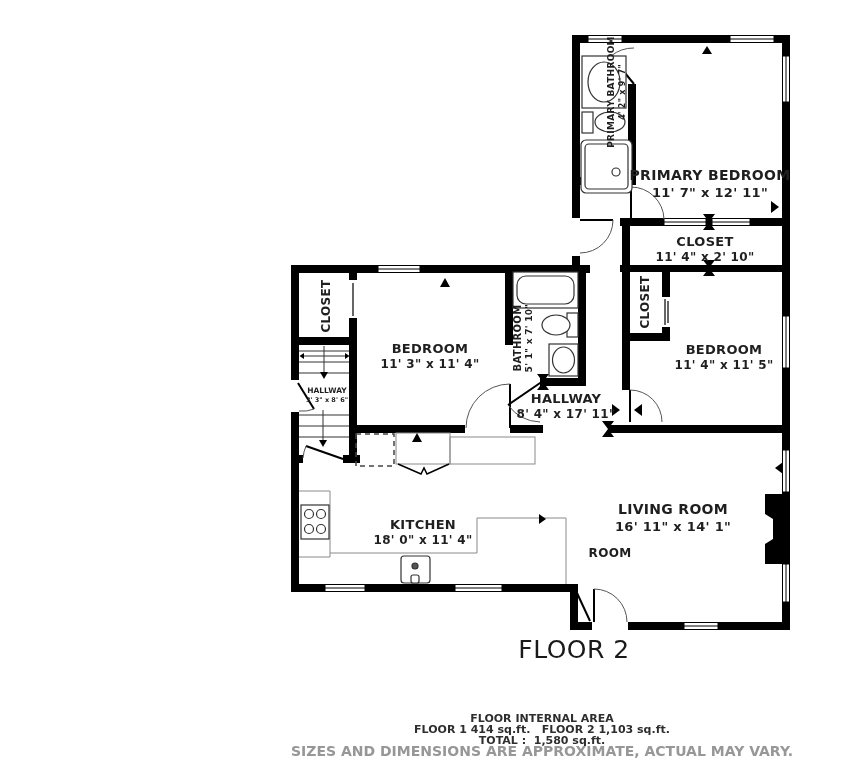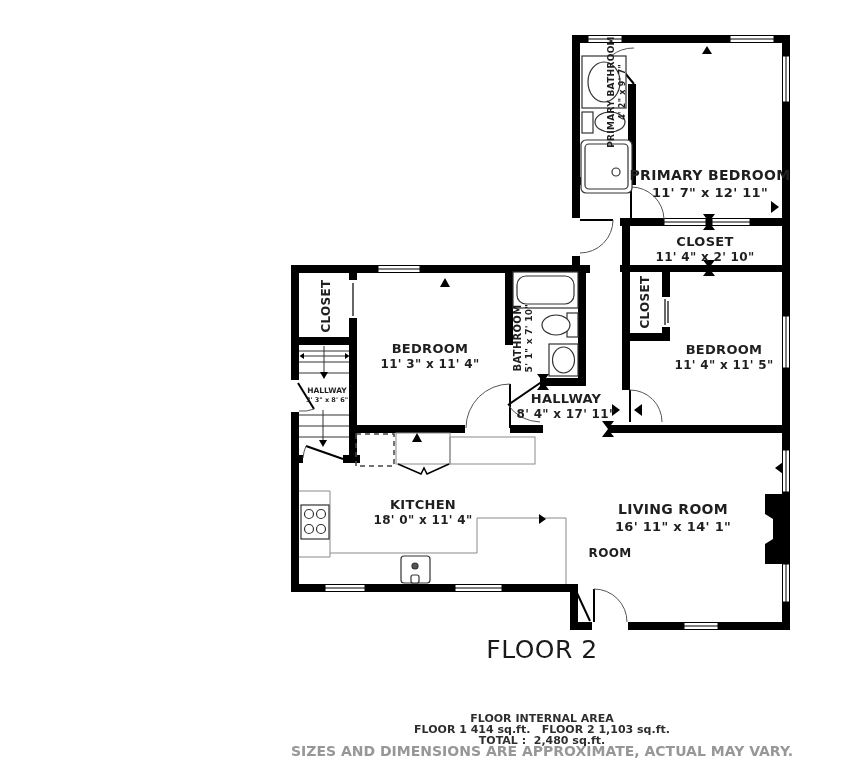--- a/index.html
+++ b/index.html
@@ -15,21 +15,21 @@
   }
   .lbl.vert{transform:translate(-50%,-50%) rotate(-90deg);}
   .room-name{font-weight:700;}
   .room-dims{font-weight:700;}
   .sz14 .room-name{font-size:14px;} .sz14 .room-dims{font-size:13px;}
   .sz13 .room-name{font-size:13px;} .sz13 .room-dims{font-size:12px;}
   .sz12 .room-name{font-size:12px;}
   .sz10 .room-name{font-size:10px;} .sz10 .room-dims{font-size:9px;}
   .sz9  .room-name{font-size:9px;}  .sz9  .room-dims{font-size:8px;}
   .sz7  .room-name{font-size:7.5px;letter-spacing:0;} .sz7 .room-dims{font-size:6.5px;letter-spacing:0;}
-  #floor-label{font-size:25px;font-weight:400;color:#1a1a1a;letter-spacing:0.5px;}
+  #floor-label{font-size:25px;font-weight:400;color:#1a1a1a;letter-spacing:0.5px;margin-left:32px;}
   .footer-line{font-size:11px;font-weight:700;color:#2e2e2e;white-space:pre;letter-spacing:0;}
   .footer-line.gray{font-weight:700;color:#979797;font-size:14px;}
 </style>
 </head>
 <body>
 
 <div id="stage">
 
 <svg id="plan-svg" width="862" height="768" viewBox="0 0 862 768">
 
@@ -309,36 +309,36 @@
   <div class="lbl sz7" style="left:327px;top:395px;">
     <div class="room-name">HALLWAY</div>
     <div class="room-dims">3' 3" x 8' 6"</div>
   </div>
 
   <div class="lbl sz13" style="left:566px;top:406px;">
     <div class="room-name">HALLWAY</div>
     <div class="room-dims">8' 4" x 17' 11"</div>
   </div>
 
-  <div class="lbl sz13" style="left:423px;top:512px;">
+  <div class="lbl sz13" style="left:423px;top:532px;">
     <div class="room-name">KITCHEN</div>
     <div class="room-dims">18' 0" x 11' 4"</div>
   </div>
 
   <div class="lbl sz14" style="left:673px;top:518px;">
     <div class="room-name">LIVING ROOM</div>
     <div class="room-dims">16' 11" x 14' 1"</div>
   </div>
 
   <div class="lbl sz12" style="left:610px;top:554px;">
     <div class="room-name">ROOM</div>
   </div>
 
   <div class="lbl" id="floor-label" style="left:542px;top:649px;">FLOOR 2</div>
 
   <div>
     <div class="lbl footer-line" style="left:542px;top:719px;">FLOOR INTERNAL AREA</div>
     <div class="lbl footer-line" style="left:542px;top:730px;">FLOOR 1 414 sq.ft.   FLOOR 2 1,103 sq.ft.</div>
-    <div class="lbl footer-line" style="left:542px;top:741px;">TOTAL :  2,480 sq.ft.</div>
+    <div class="lbl footer-line" style="left:542px;top:741px;">TOTAL :  1,580 sq.ft.</div>
     <div class="lbl footer-line gray" style="left:542px;top:751px;">SIZES AND DIMENSIONS ARE APPROXIMATE, ACTUAL MAY VARY.</div>
   </div>
 
 </div>
 
 </body></html>

